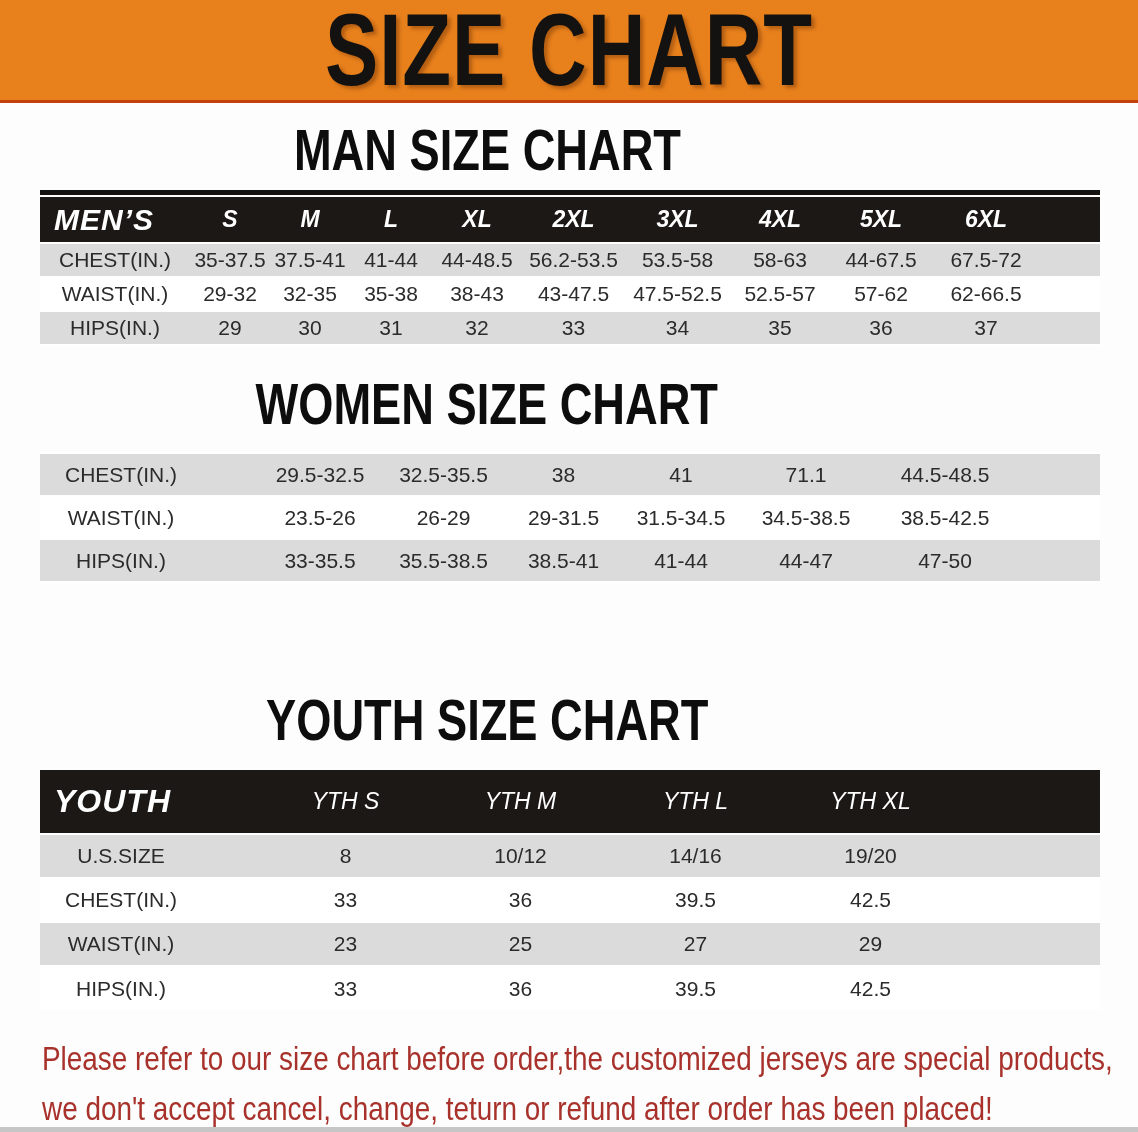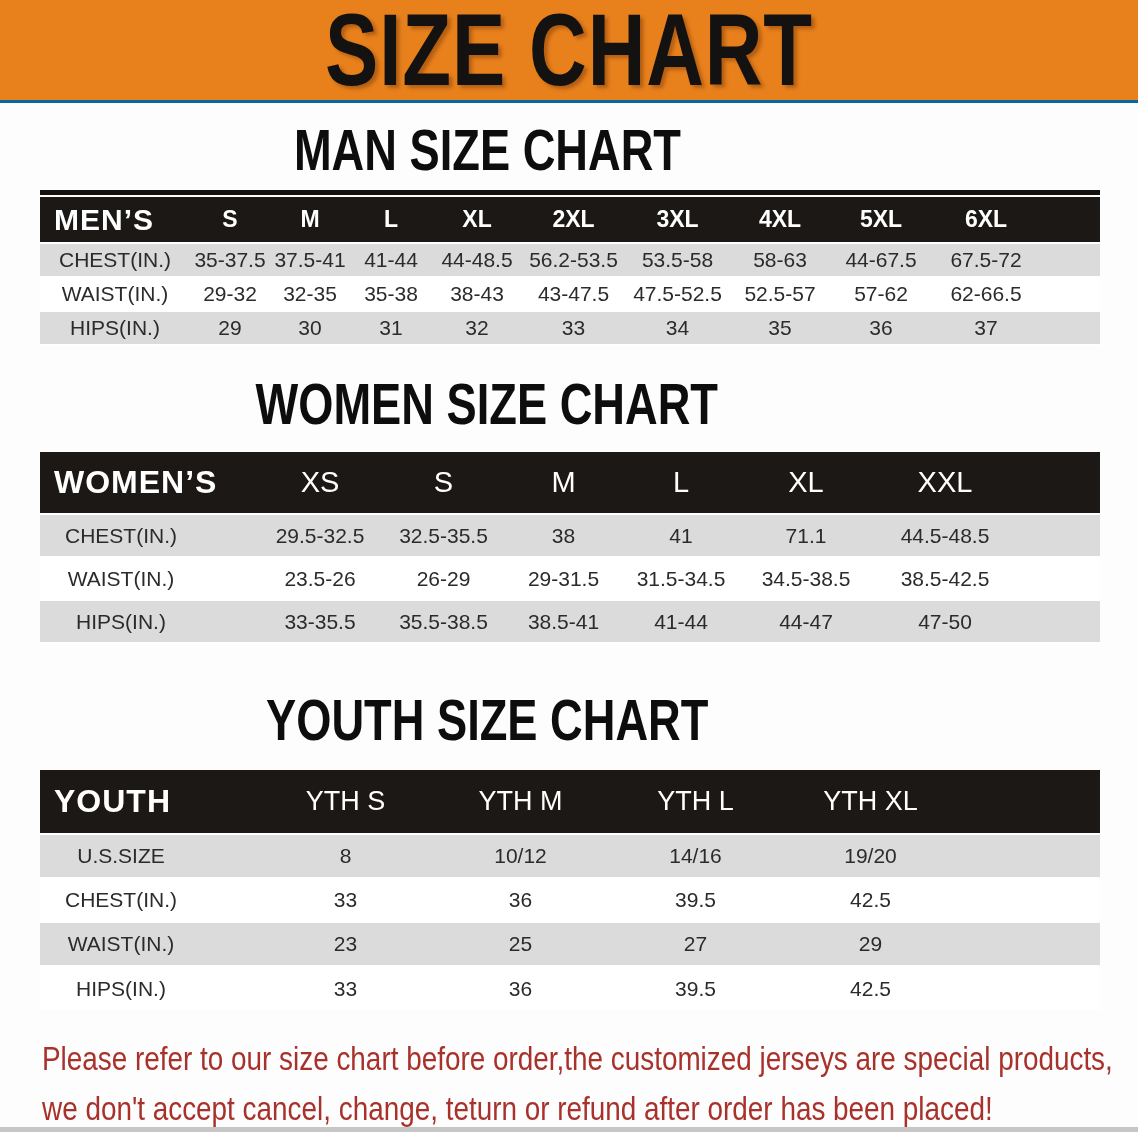--- a/index.html
+++ b/index.html
@@ -10,21 +10,21 @@
     background:#fdfdfd;
     overflow:hidden;
     font-family:"Liberation Sans","DejaVu Sans",sans-serif;
   }
 
   
   .banner {
     position:absolute; left:0; top:0;
     width:1138px; height:103px;
     background:#E8811C;
-    border-bottom:3px solid #0369a1;
+    border-bottom:3px solid #c2410c;
     display:flex; align-items:center; justify-content:center;
   }
   .banner-title {
     display:inline-block;
     font-size:94px; font-weight:700; color:#141210;
     letter-spacing:1px; line-height:1;
     transform:scale(0.85,1.08);
     text-shadow:4px 3px 4px rgba(80,30,0,0.35);
     white-space:nowrap;
   }
@@ -52,32 +52,32 @@
   table.size-table {
     position:absolute; left:40px; width:1060px;
     border-collapse:collapse; table-layout:fixed;
   }
   #men-table   { top:197px; }
   #women-table { top:452px; }
   #youth-table { top:770px; }
 
   tr.band th {
     background:#1B1815; color:#ffffff;
-    font-weight:700; white-space:nowrap;
+    font-weight:700; white-space:nowrap;font-style:italic;
   }
   tr.band th.lbl { text-align:left; padding-left:14px; letter-spacing:1px; }
   #men-table   tr.band { height:46px; }
   #men-table   tr.band th.lbl { font-size:30px; }
   #men-table   tr.band th.sz  { font-size:23px; }
   #women-table tr.band { height:62px; }
   #women-table tr.band th.lbl { font-size:32px; }
   #women-table tr.band th.sz  { font-size:29px; font-weight:400; }
   #youth-table tr.band { height:64px; }
   #youth-table tr.band th.lbl { font-size:32px; }
-  #youth-table tr.band th.sz  { font-size:27px; font-weight:400; }
+  #youth-table tr.band th.sz  { font-size:23px; font-weight:400; }
 
   tr.r td {
     text-align:center; font-size:21px; color:#2b2b2b;
     white-space:nowrap;
   }
   #men-table   tr.r { height:34px; }
   #women-table tr.r { height:43px; }
   #youth-table tr.r { height:44px; }
   tr.r.gray td  { background:#DBDBDB; border-top:2px solid #ffffff; border-bottom:2px solid #ffffff; }
   tr.r.white td { background:#ffffff; }
@@ -191,30 +191,20 @@
       <col style="width:218px">
         <col style="width:124px">
         <col style="width:123px">
         <col style="width:117px">
       <col style="width:118px">
         <col style="width:132px">
         <col style="width:146px">
         <col style="width:82px">
     </colgroup>
     <tbody>
-        <tr class="band">
-      <th class="lbl">WOMEN’S</th>
-      <th class="sz">XS</th>
-      <th class="sz">S</th>
-      <th class="sz">M</th>
-      <th class="sz">L</th>
-      <th class="sz">XL</th>
-      <th class="sz">XXL</th>
-      <th class="sz"></th>
-    </tr>
     <tr class="r gray">
       <td class="lbl">CHEST(IN.)</td>
       <td>29.5-32.5</td>
       <td>32.5-35.5</td>
       <td>38</td>
       <td>41</td>
       <td>71.1</td>
       <td>44.5-48.5</td>
       <td></td>
     </tr>

